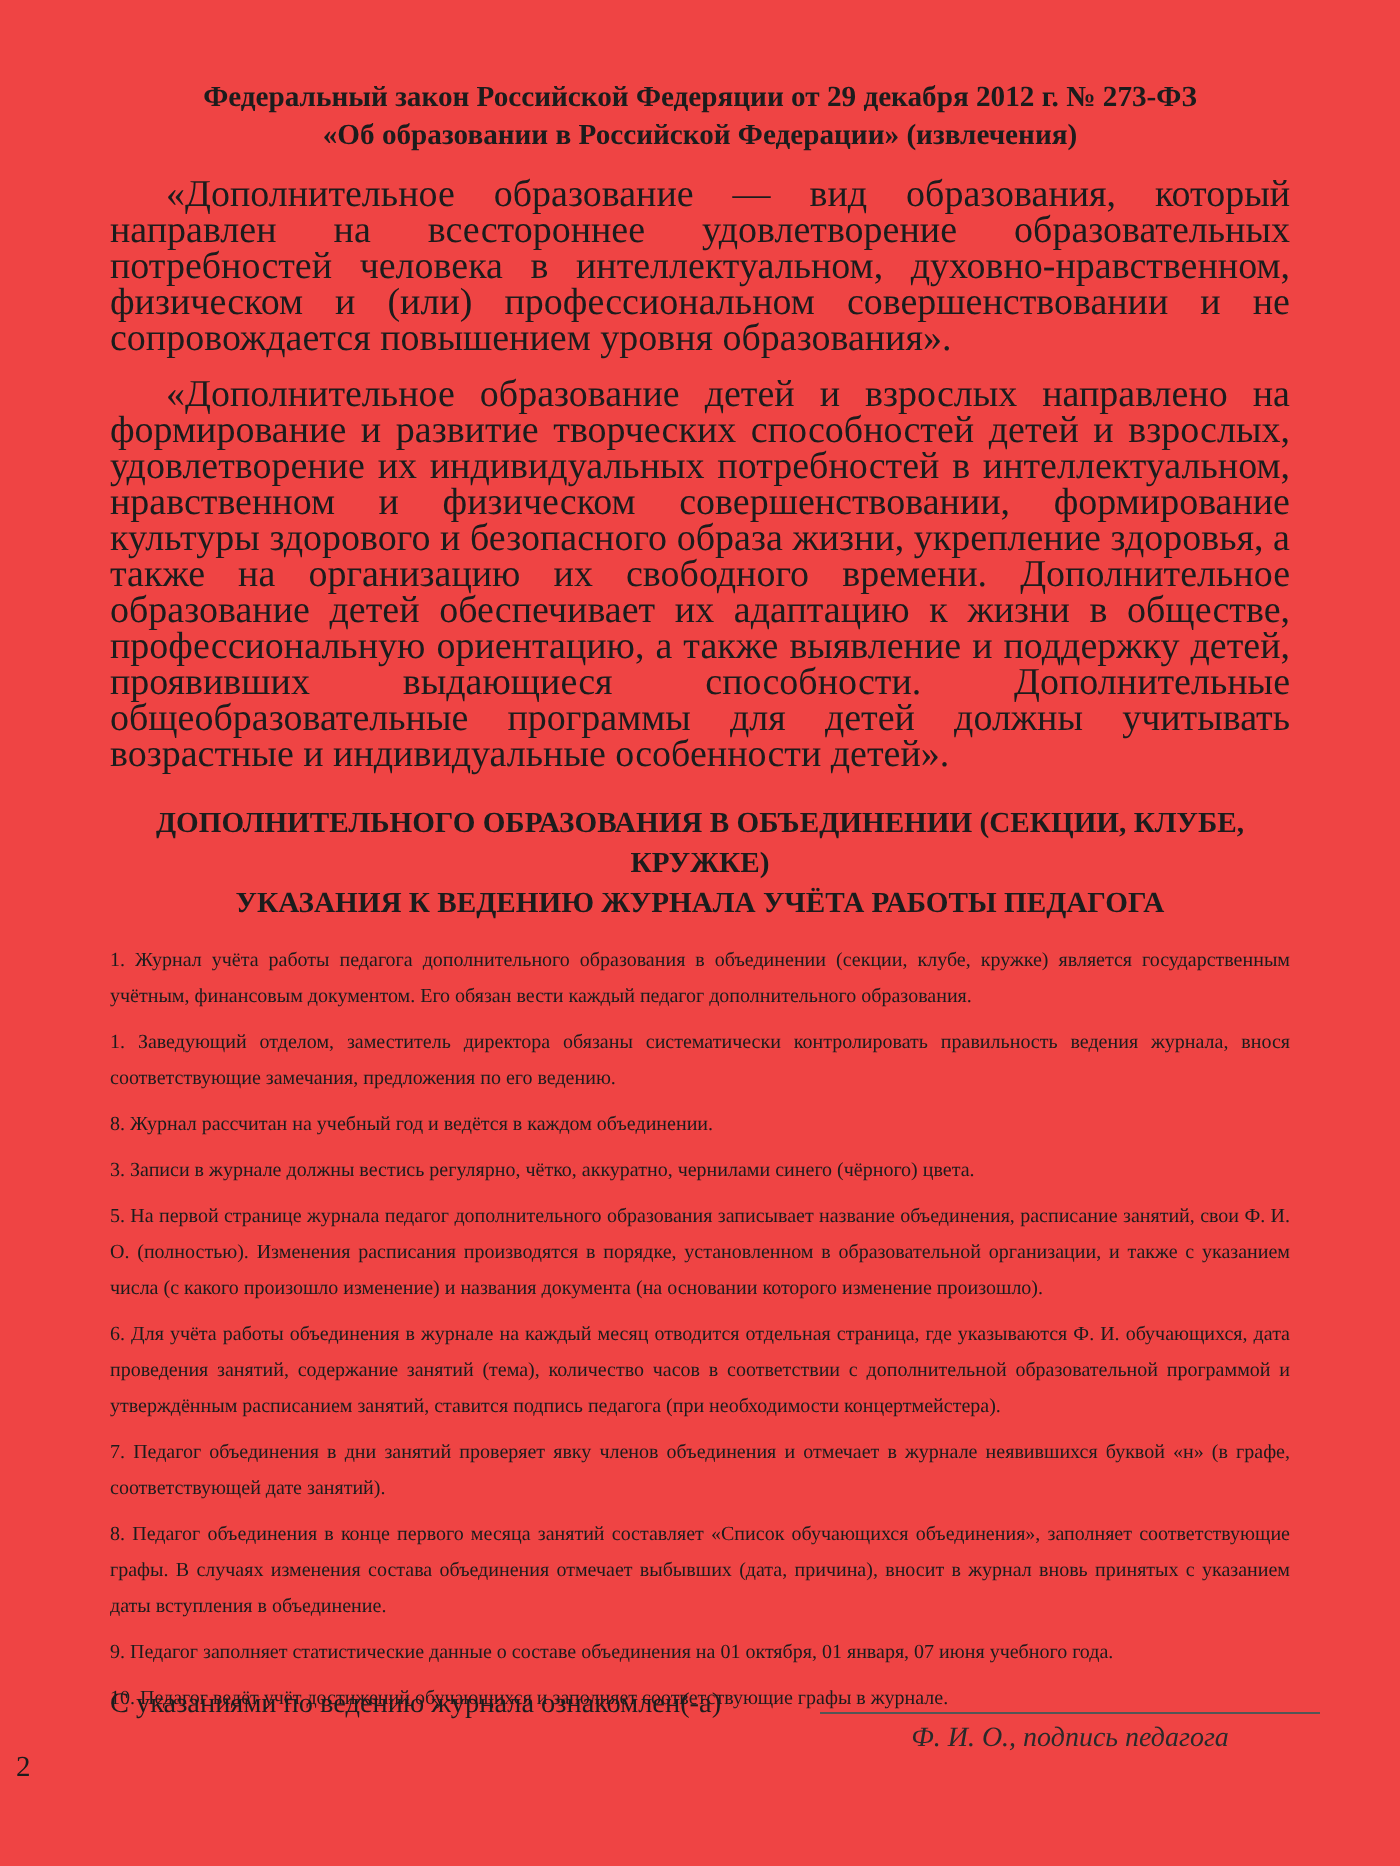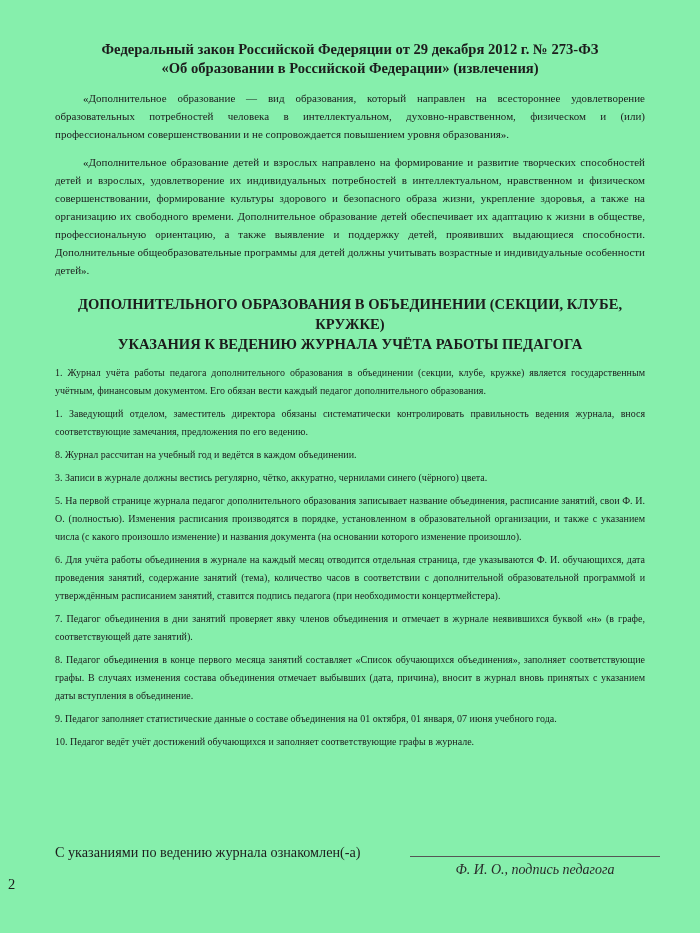--- a/index.html
+++ b/index.html
@@ -4,21 +4,21 @@
 <style>
   html, body {
     margin: 0;
     padding: 0;
     background: #ffffff;
   }
   .page {
     position: relative;
     width: 700px;
     height: 933px;
-    background: #86efac;
+    background: #ef4444;
     font-family: "Liberation Serif", "DejaVu Serif", serif;
     color: #1c1c1c;
     overflow: hidden;
     box-sizing: border-box;
   }
   .content {
     position: absolute;
     top: 40px;
     left: 55px;
     width: 590px;
@@ -26,21 +26,21 @@
   .doc-header {
     text-align: center;
     font-weight: bold;
     font-size: 14.6px;
     line-height: 19px;
     margin-bottom: 11px;
   }
   .excerpt {
     margin: 0 0 10px 0;
     text-align: justify;
-    font-size: 11px;
+    font-size: 19px;
     line-height: 18px;
     text-indent: 28px;
   }
   .section-title {
     text-align: center;
     font-weight: bold;
     font-size: 14.6px;
     line-height: 20px;
     margin: 15px 0 10px 0;
   }

